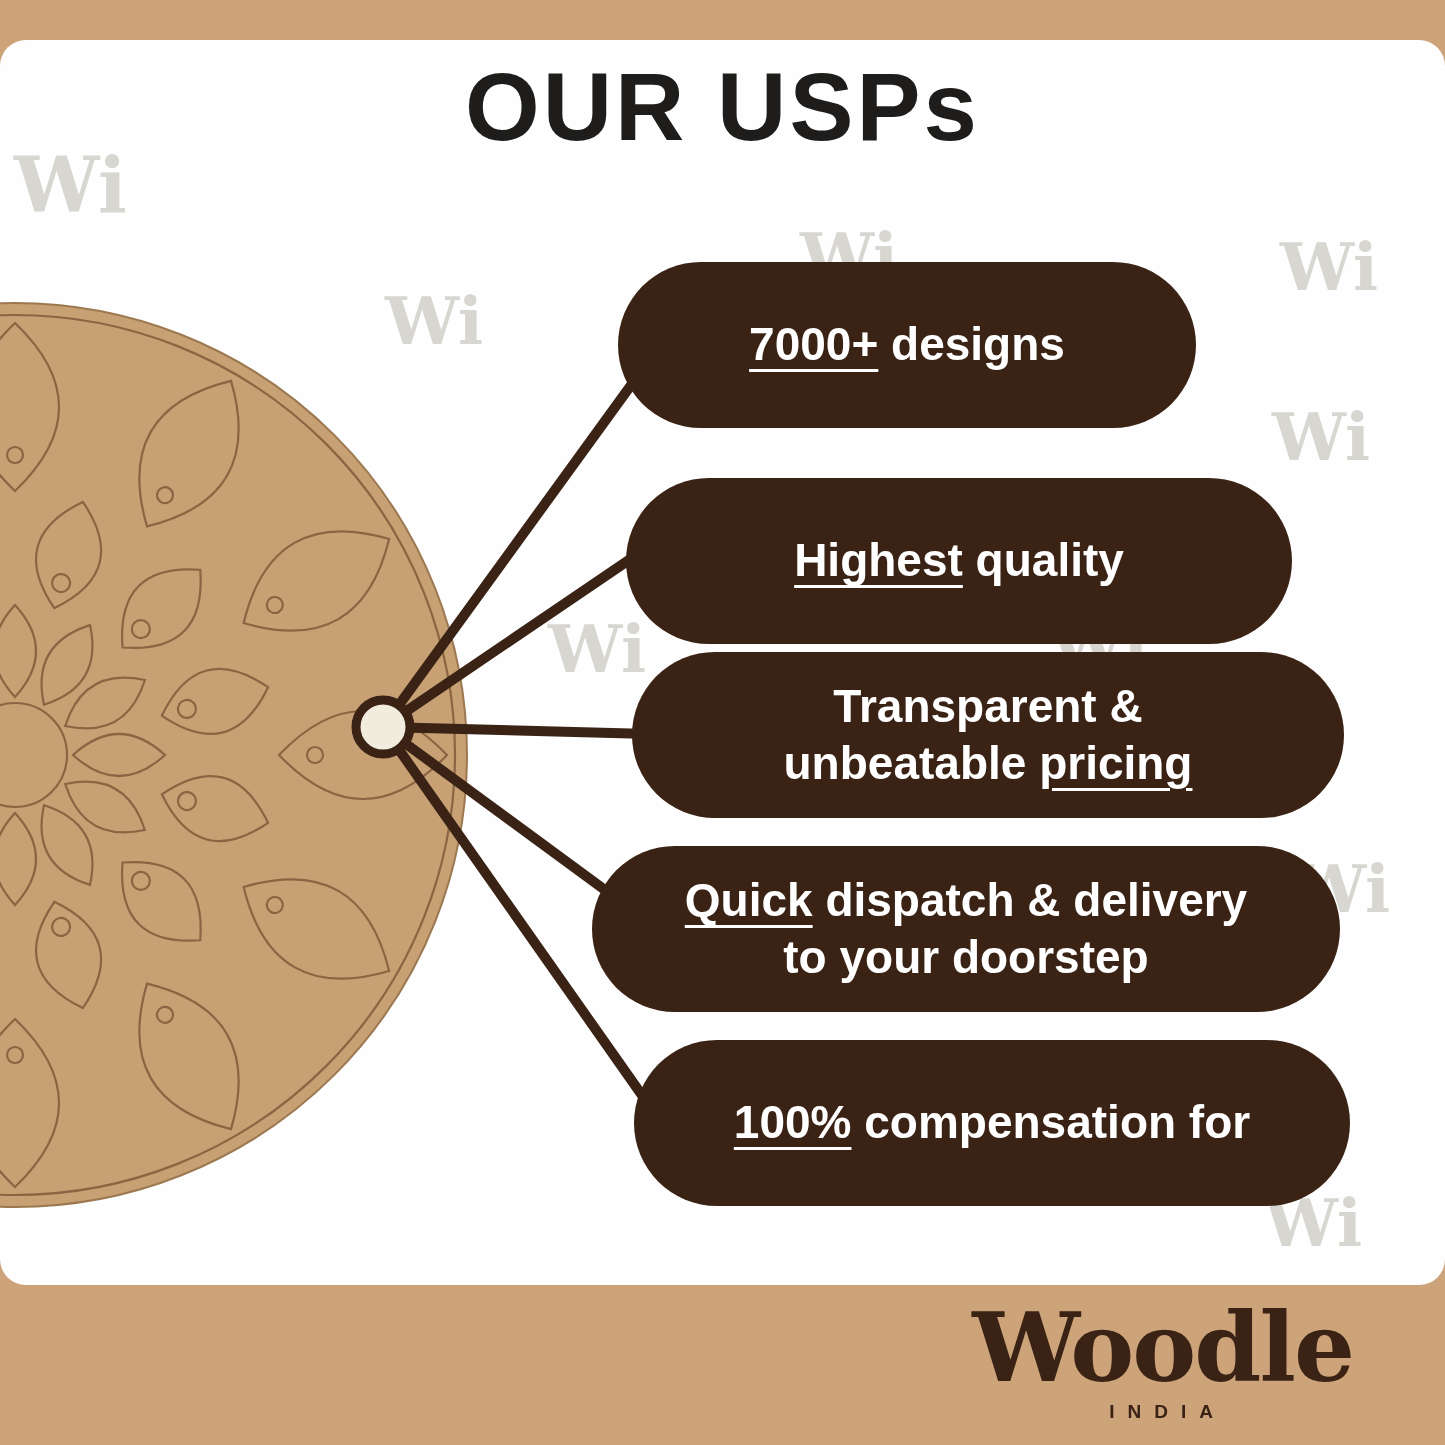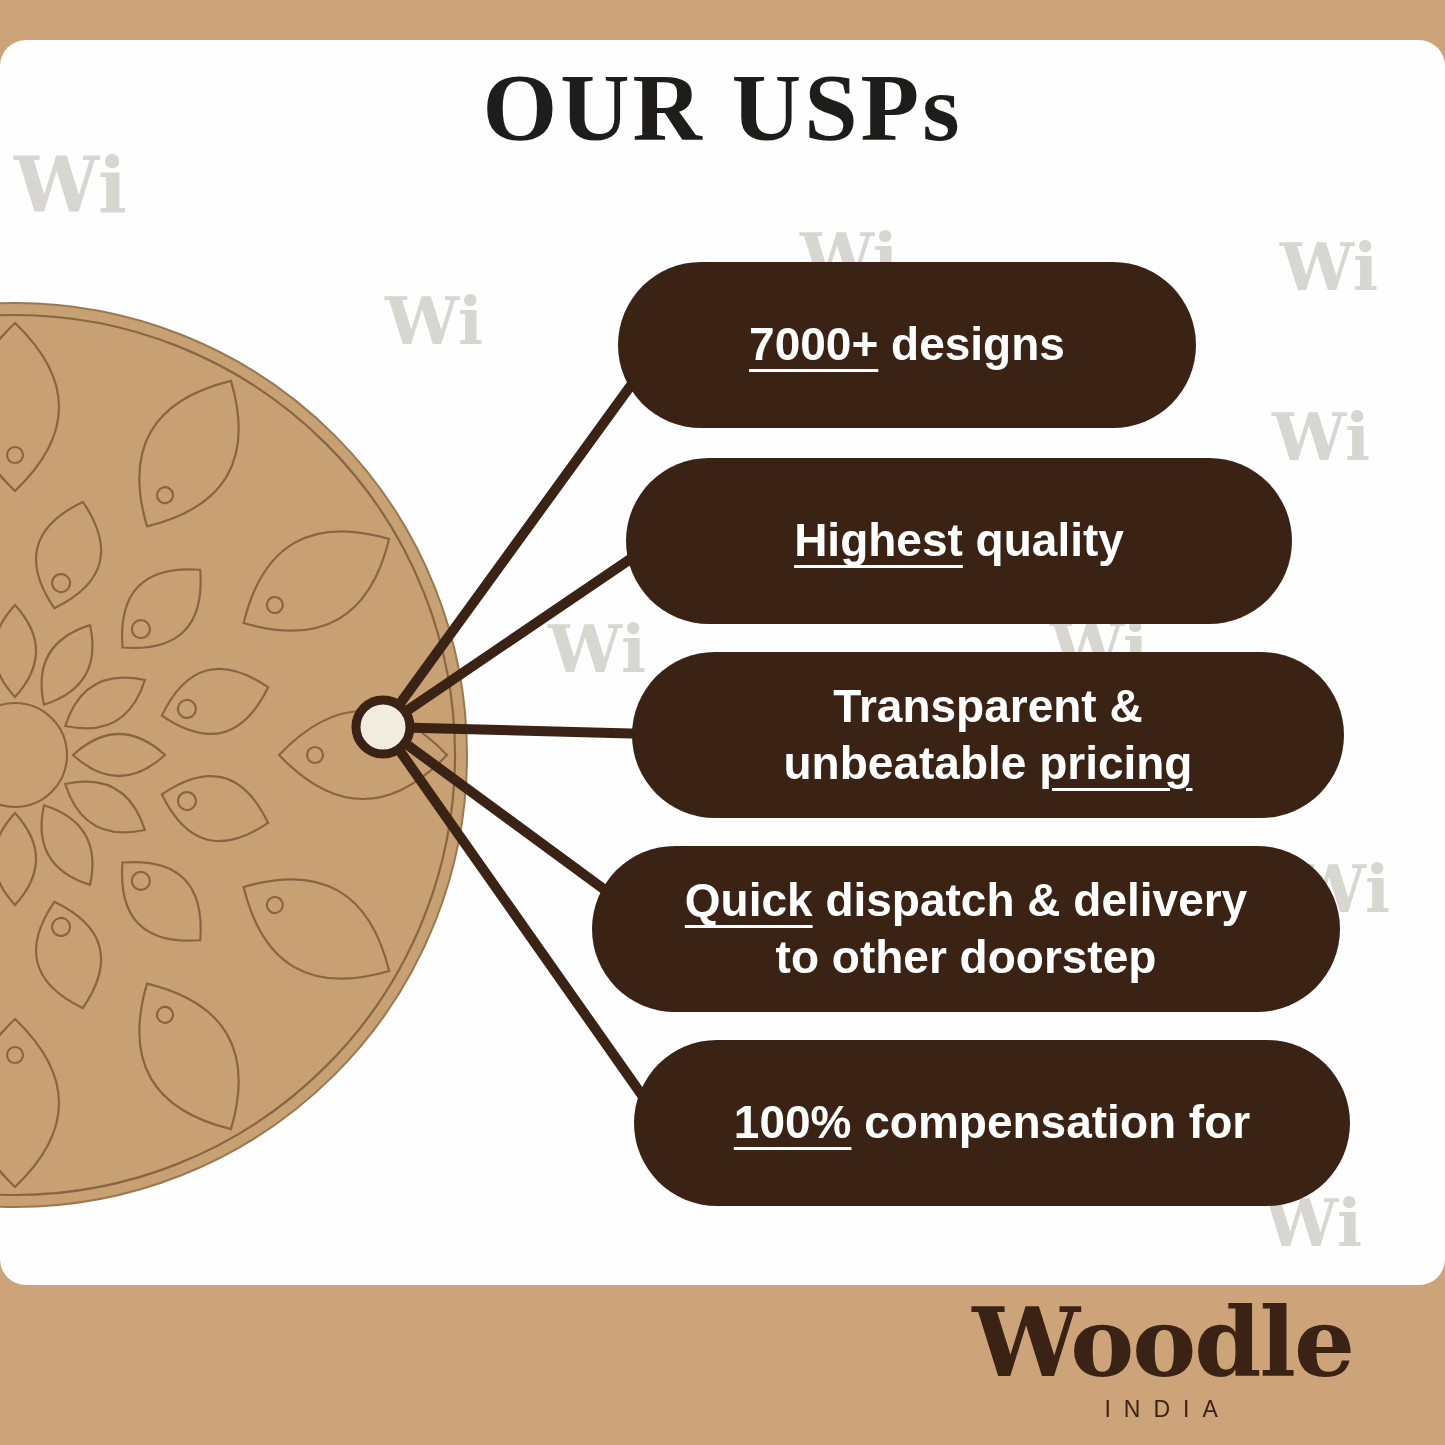--- a/index.html
+++ b/index.html
@@ -8,21 +8,21 @@
     background:#cda37a;
     font-family:"Liberation Sans", sans-serif;
   }
   .white-panel{
     position:absolute;left:0;right:0;top:40px;bottom:160px;
     background:#fefefe;border-radius:26px;
   }
   .layer{position:absolute;left:0;top:0;width:1445px;height:1445px;}
   .page-title{
     position:absolute;top:52px;left:0;right:0;text-align:center;
-    font-size:96px;font-weight:800;letter-spacing:3px;color:#1e1d1b;font-family:Liberation Serif, serif;
+    font-size:96px;font-weight:800;letter-spacing:3px;color:#1e1d1b;
   }
   .wm{
     position:absolute;font-family:"DejaVu Serif", serif;font-weight:700;
     color:#d8d6d0;line-height:1;user-select:none;
   }
   .board{fill:#c7a073;stroke:#9b7850;stroke-width:2;}
   .mandala path,.mandala circle{fill:none;stroke:#8a6543;stroke-width:2.2;}
   .conn line{stroke:#3a2315;stroke-width:10;stroke-linecap:round;}
   .node{fill:#f2ecdf;stroke:#3a2315;stroke-width:9;}
   .pill{
@@ -34,21 +34,21 @@
   .u{text-decoration:underline;text-decoration-thickness:3px;text-underline-offset:9px;}
   .brand{
     position:absolute;right:92px;bottom:22px;text-align:center;color:#3a2315;
   }
   .brand-name{
     font-family:"DejaVu Serif", serif;font-weight:700;font-size:96px;line-height:1.05;
     letter-spacing:-2px;
     text-align:right;
   }
   .brand-country{
-    font-size:23px;font-weight:400;letter-spacing:13px;margin-top:2px;
+    font-size:19px;font-weight:700;letter-spacing:13px;margin-top:2px;
     padding-left:10px; 
   }
 </style>
 </head>
 <body>
 
 <div class="canvas">
 
   <div class="white-panel"></div>
 
@@ -141,30 +141,30 @@
       <line x1="383" y1="727" x2="654" y2="926"></line>
       <line x1="383" y1="727" x2="658" y2="1118"></line>
     </g>
     <circle class="node" cx="383" cy="727" r="27"></circle>
   </svg>
 
   <div class="layer">
       <div class="pill" style="top: 262px; left: 618px; width: 578px;">
         <div class="pill-line"><span class="u">7000+</span><span> designs</span></div>
       </div>
-      <div class="pill" style="top: 458px; left: 626px; width: 666px;">
+      <div class="pill" style="top: 478px; left: 626px; width: 666px;">
         <div class="pill-line"><span class="u">Highest</span><span> quality</span></div>
       </div>
       <div class="pill" style="top: 652px; left: 632px; width: 712px;">
         <div class="pill-line"><span>Transparent &amp;</span></div>
         <div class="pill-line"><span>unbeatable </span><span class="u">pricing</span></div>
       </div>
       <div class="pill" style="top: 846px; left: 592px; width: 748px;">
         <div class="pill-line"><span class="u">Quick</span><span> dispatch &amp; delivery</span></div>
-        <div class="pill-line"><span>to other doorstep</span></div>
+        <div class="pill-line"><span>to your doorstep</span></div>
       </div>
       <div class="pill" style="top: 1040px; left: 634px; width: 716px;">
         <div class="pill-line"><span class="u">100%</span><span> compensation for</span></div>
       </div>
     </div>
 
   <div style="position:absolute;top:0;left:0;right:0;height:40px;background:#cda37a;"></div>
 
   <div class="page-title">OUR USPs</div>
 

